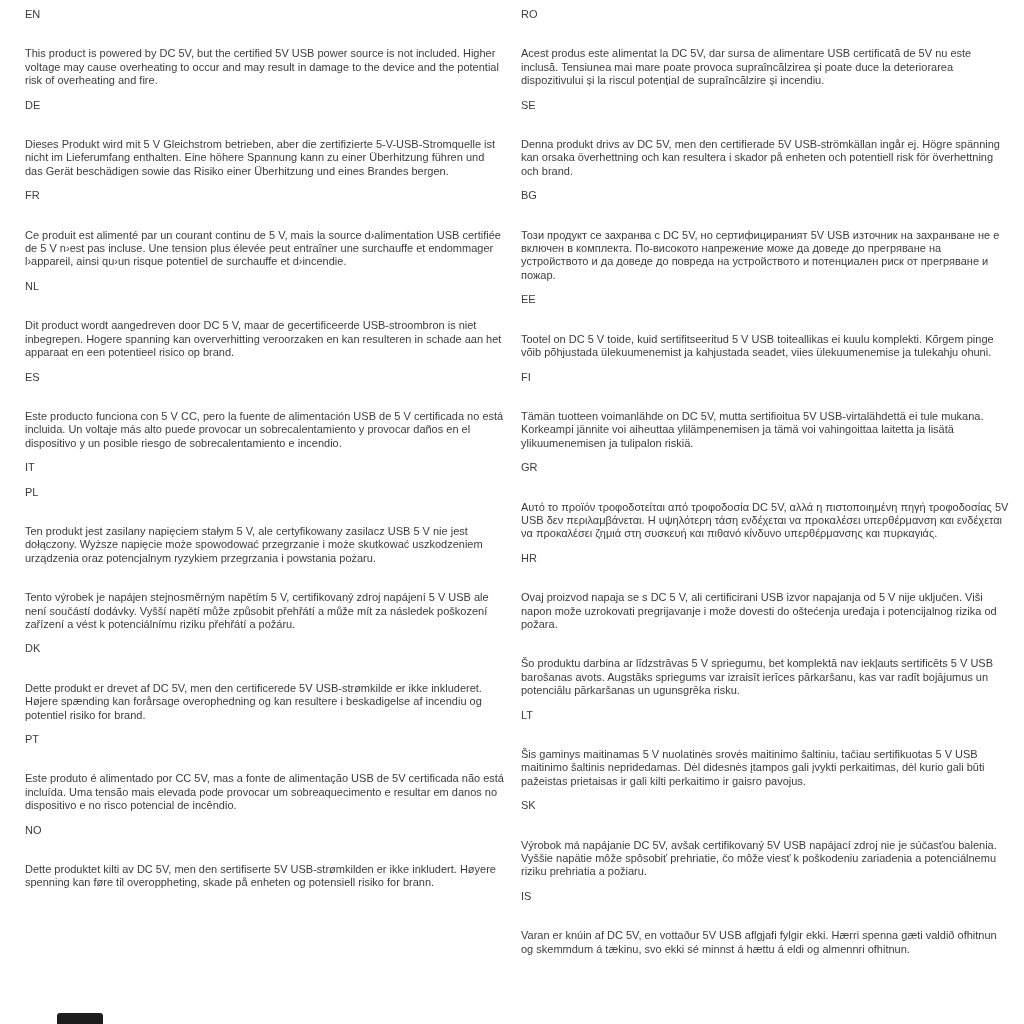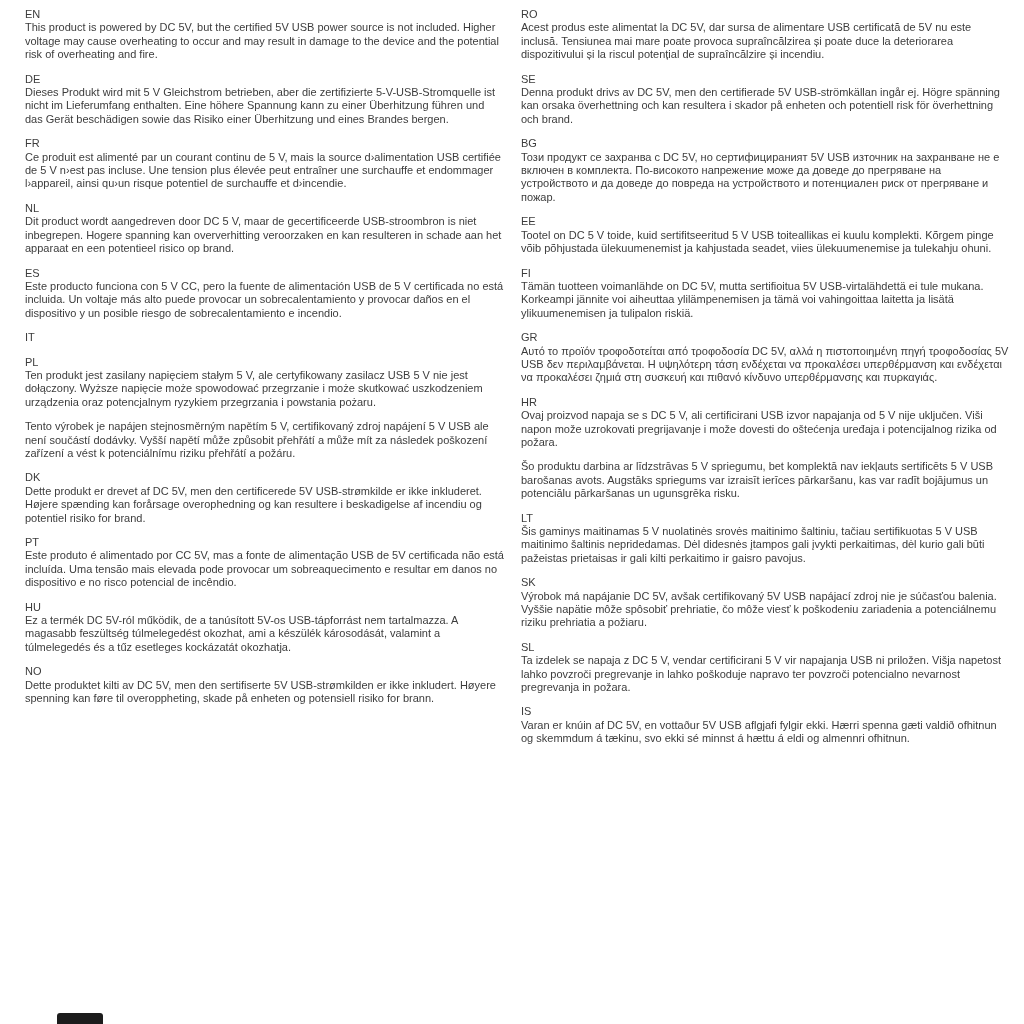--- a/index.html
+++ b/index.html
@@ -29,20 +29,21 @@
   }
   .col-left  { width: 480px; }
   .col-right { width: 489px; }
   .entry { margin-bottom: 11px; }
   .lang {
     font-weight: 400;
     color: #3c3c3c;
   }
   .text {
     color: #3c3c3c;
+    margin-top: 26px;
   }
   .artifact {
     position: absolute;
     left: 57px;
     bottom: 0;
     width: 46px;
     height: 11px;
     background: #1c1c1c;
     border-radius: 3px 3px 0 0;
   }
@@ -84,24 +85,20 @@
       </div>
       <div class="entry">
         <div class="lang">DK</div>
         <div class="text">Dette produkt er drevet af DC 5V, men den certificerede 5V USB-strømkilde er ikke inkluderet. Højere spænding kan forårsage overophedning og kan resultere i beskadigelse af incendiu og potentiel risiko for brand.</div>
       </div>
       <div class="entry">
         <div class="lang">PT</div>
         <div class="text">Este produto é alimentado por CC 5V, mas a fonte de alimentação USB de 5V certificada não está incluída. Uma tensão mais elevada pode provocar um sobreaquecimento e resultar em danos no dispositivo e no risco potencial de incêndio.</div>
       </div>
       <div class="entry">
-        <div class="lang">HU</div>
-        <div class="text">Ez a termék DC 5V-ról működik, de a tanúsított 5V-os USB-tápforrást nem tartalmazza. A magasabb feszültség túlmelegedést okozhat, ami a készülék károsodását, valamint a túlmelegedés és a tűz esetleges kockázatát okozhatja.</div>
-      </div>
-      <div class="entry">
         <div class="lang">NO</div>
         <div class="text">Dette produktet kilti av DC 5V, men den sertifiserte 5V USB-strømkilden er ikke inkludert. Høyere spenning kan føre til overoppheting, skade på enheten og potensiell risiko for brann.</div>
       </div>
     </div>
   <div class="col col-right">
       <div class="entry">
         <div class="lang">RO</div>
         <div class="text">Acest produs este alimentat la DC 5V, dar sursa de alimentare USB certificată de 5V nu este inclusă. Tensiunea mai mare poate provoca supraîncălzirea și poate duce la deteriorarea dispozitivului și la riscul potențial de supraîncălzire și incendiu.</div>
       </div>
       <div class="entry">
@@ -133,22 +130,18 @@
       </div>
       <div class="entry">
         <div class="lang">LT</div>
         <div class="text">Šis gaminys maitinamas 5 V nuolatinės srovės maitinimo šaltiniu, tačiau sertifikuotas 5 V USB maitinimo šaltinis nepridedamas. Dėl didesnės įtampos gali įvykti perkaitimas, dėl kurio gali būti pažeistas prietaisas ir gali kilti perkaitimo ir gaisro pavojus.</div>
       </div>
       <div class="entry">
         <div class="lang">SK</div>
         <div class="text">Výrobok má napájanie DC 5V, avšak certifikovaný 5V USB napájací zdroj nie je súčasťou balenia. Vyššie napätie môže spôsobiť prehriatie, čo môže viesť k poškodeniu zariadenia a potenciálnemu riziku prehriatia a požiaru.</div>
       </div>
       <div class="entry">
-        <div class="lang">SL</div>
-        <div class="text">Ta izdelek se napaja z DC 5 V, vendar certificirani 5 V vir napajanja USB ni priložen. Višja napetost lahko povzroči pregrevanje in lahko poškoduje napravo ter povzroči potencialno nevarnost pregrevanja in požara.</div>
-      </div>
-      <div class="entry">
         <div class="lang">IS</div>
         <div class="text">Varan er knúin af DC 5V, en vottaður 5V USB aflgjafi fylgir ekki. Hærri spenna gæti valdið ofhitnun og skemmdum á tækinu, svo ekki sé minnst á hættu á eldi og almennri ofhitnun.</div>
       </div>
     </div>
   <div class="artifact"></div>
 </div>
 
 </body></html>

